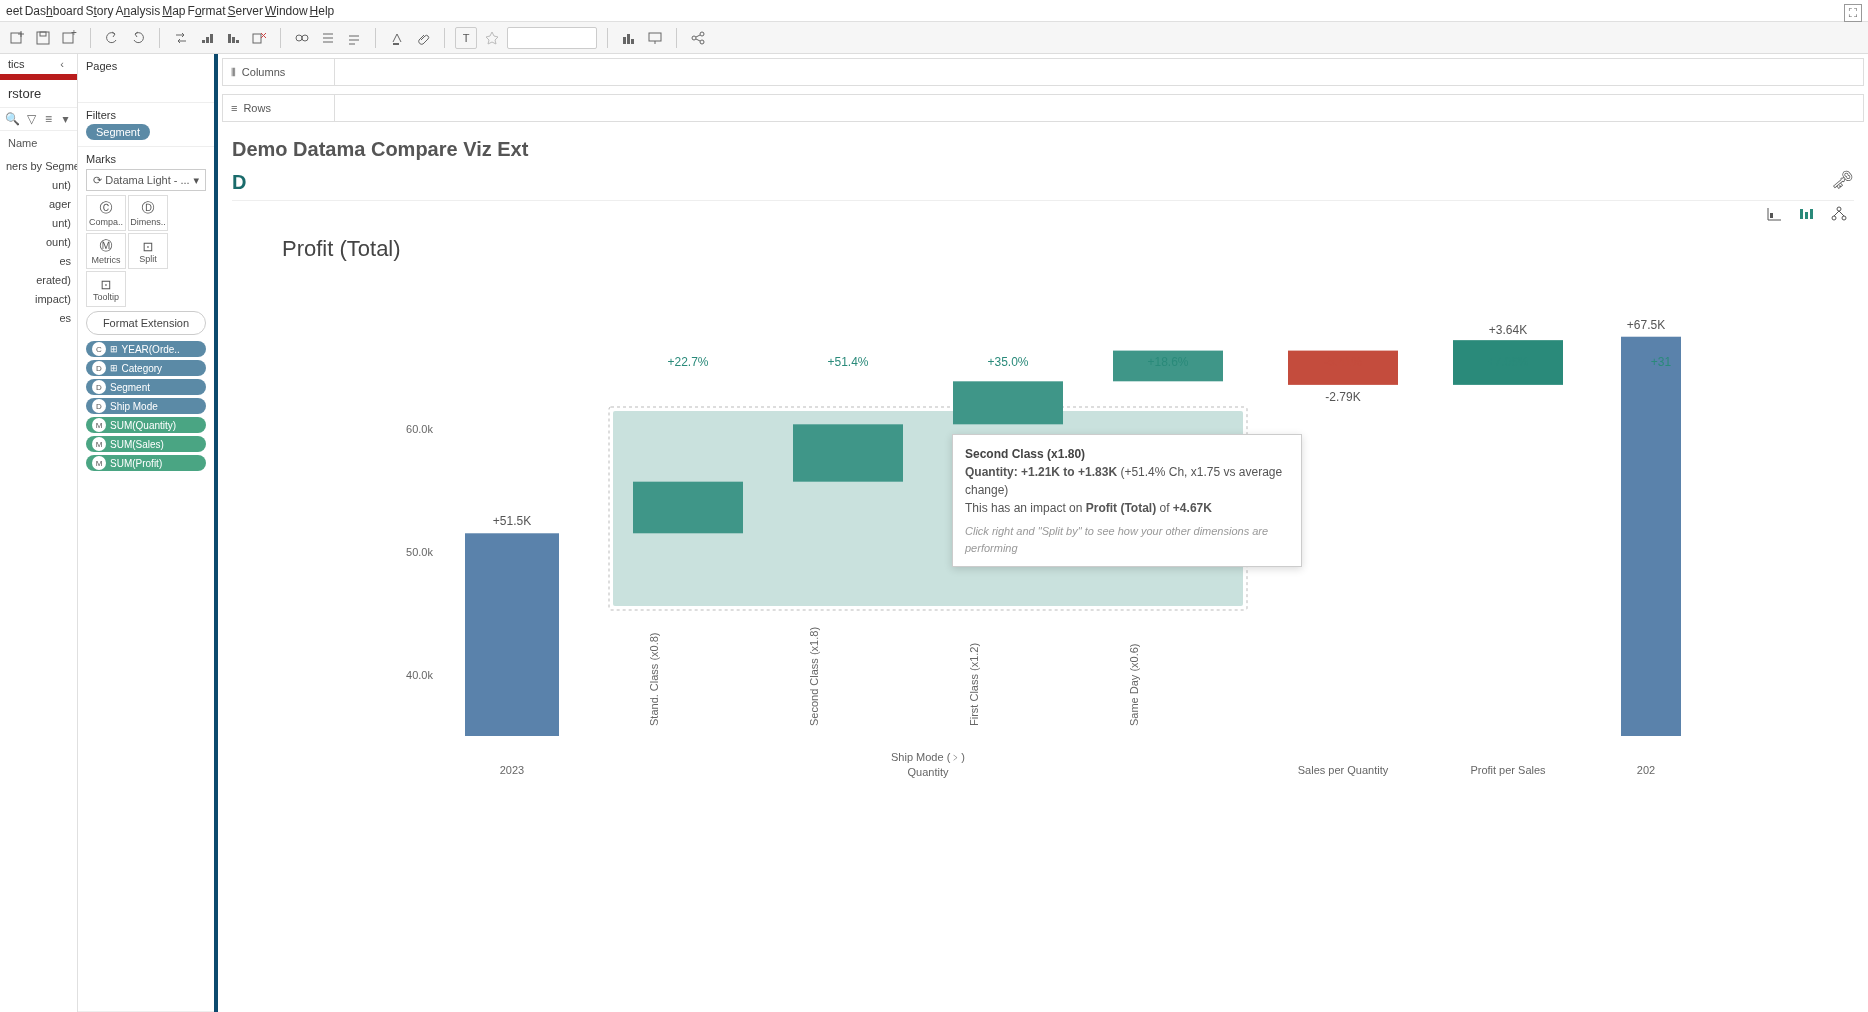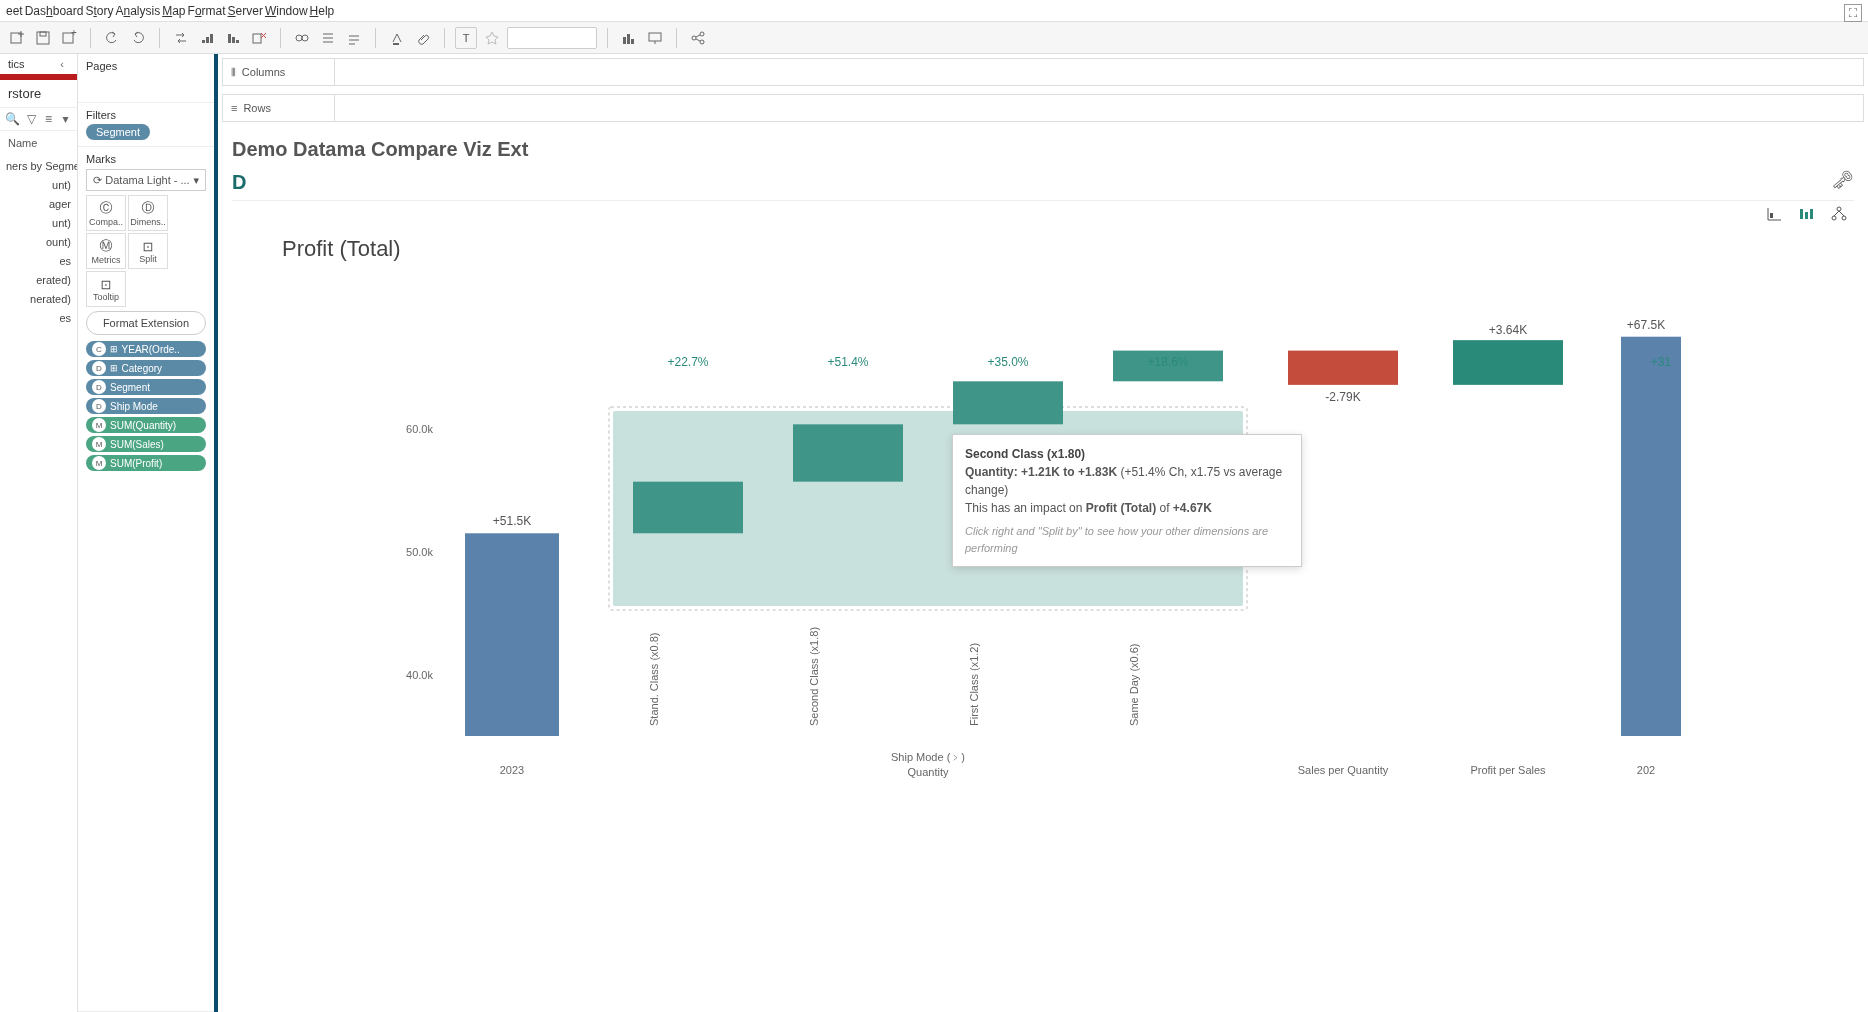--- a/index.html
+++ b/index.html
@@ -214,21 +214,21 @@
     </div>
     <div style="padding:6px 8px;font-size:11px;color:#555">Name</div>
     <div class="field-list" id="flist">
         <div>ners by Segment</div>
         <div>unt)</div>
         <div>ager</div>
         <div>unt)</div>
         <div>ount)</div>
         <div>es</div>
         <div>erated)</div>
-        <div>nerated)</div>
+        <div>impact)</div>
         <div>es</div>
       </div>
   </div>
 
   <div class="col-analytics">
     <div class="shelf-sec">
       <div>Pages</div>
       <div style="height:24px"></div>
     </div>
     <div class="shelf-sec">

